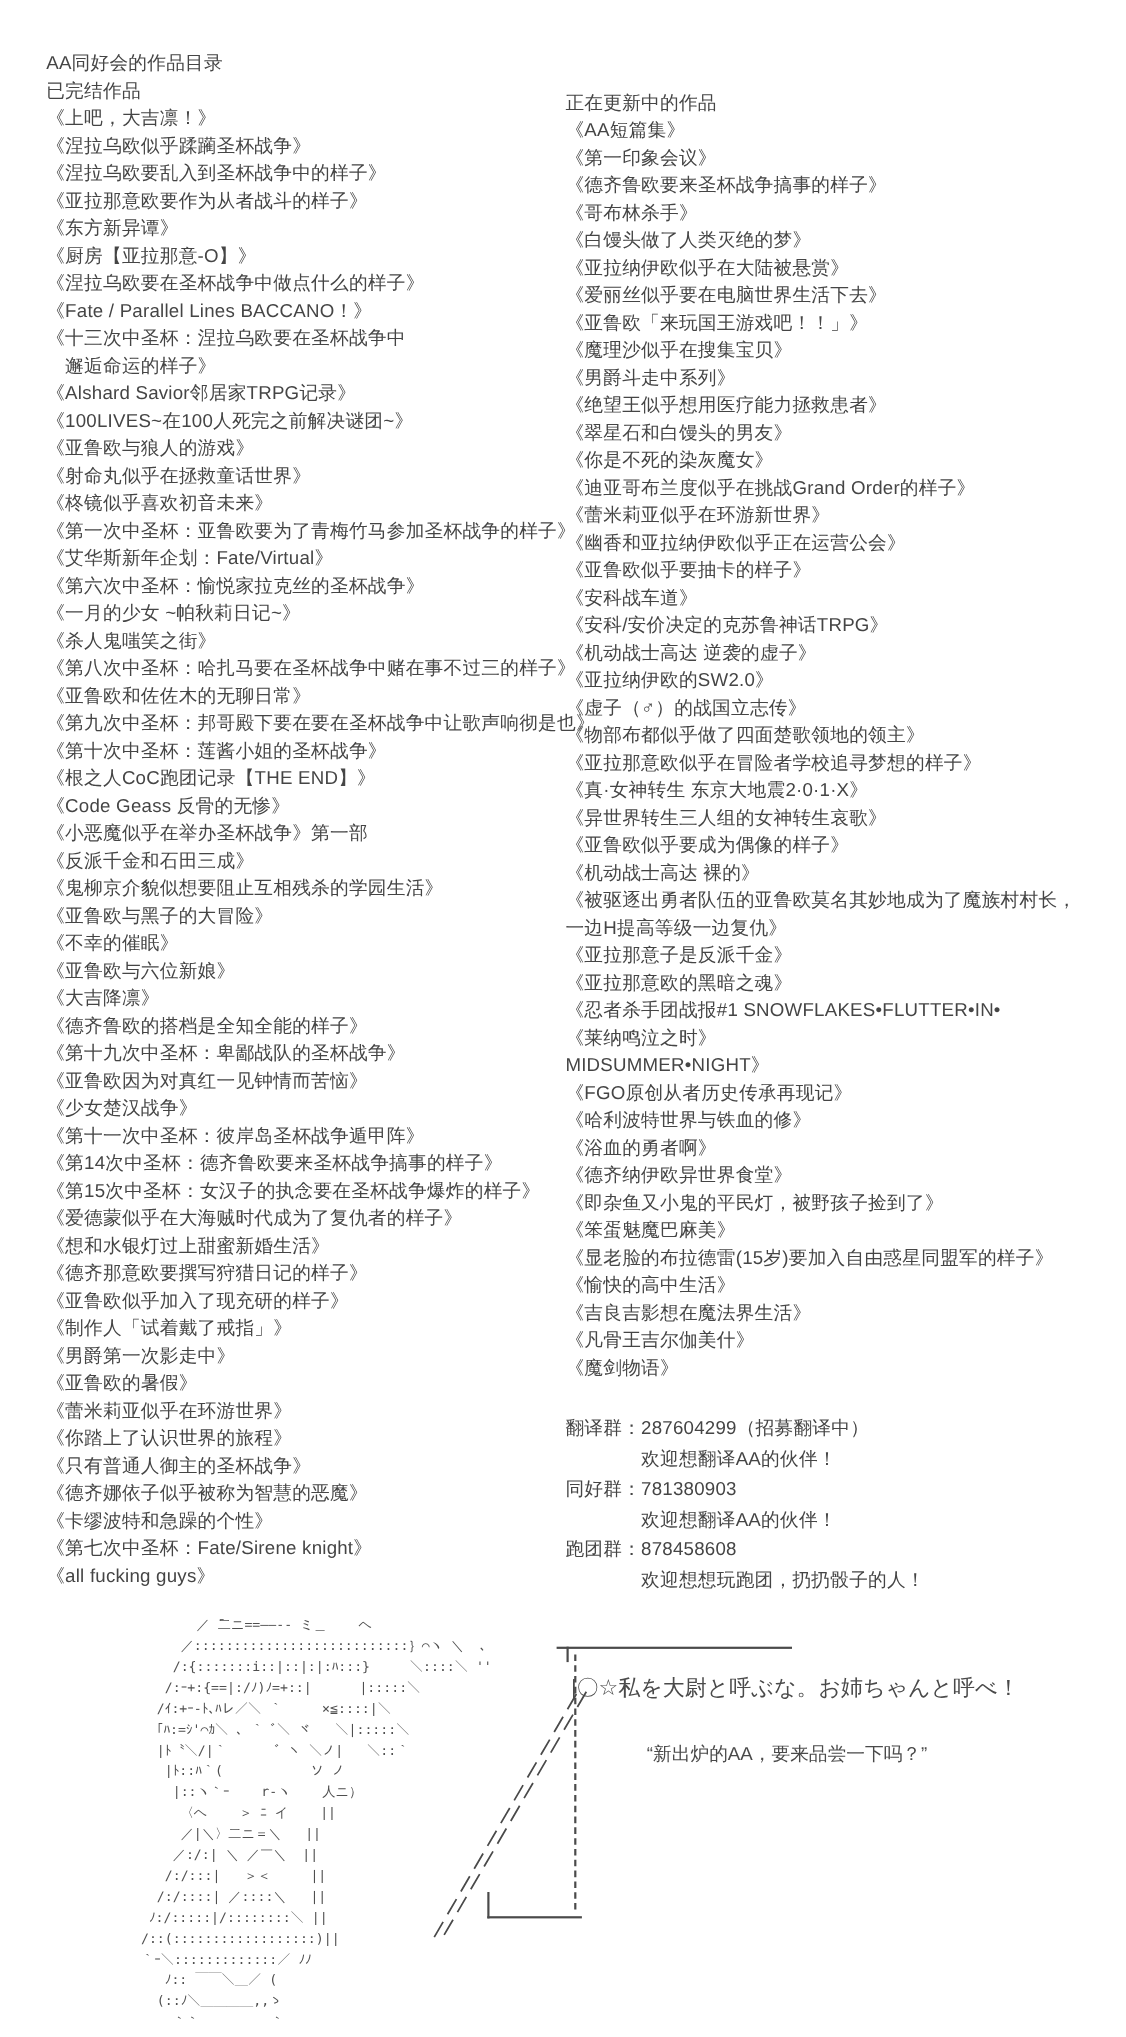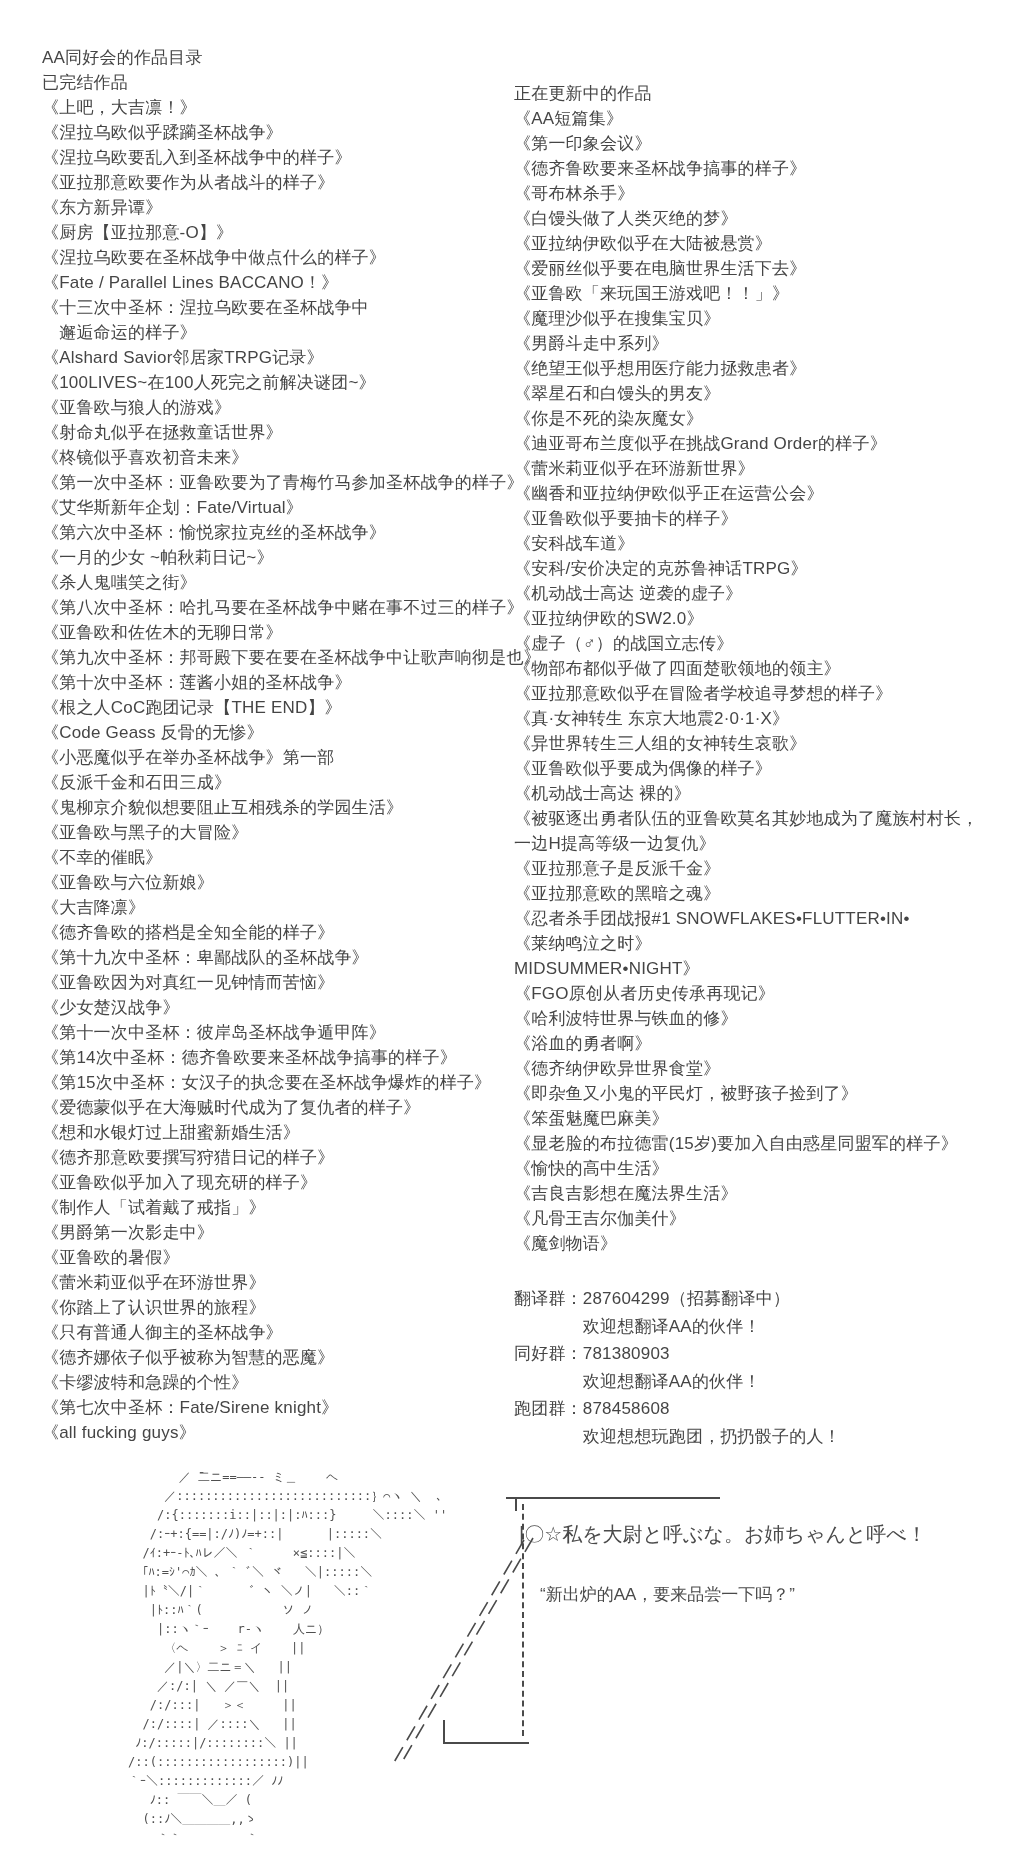--- a/index.html
+++ b/index.html
@@ -21,21 +21,21 @@
     position:absolute;left:92px;top:1468px;margin:0;
     font-family:"DejaVu Sans Mono",monospace;font-size:12px;line-height:19px;
     color:#4f4f4f;white-space:pre;
   }
   .sign-top{position:absolute;left:506px;top:1497px;width:214px;height:0;border-top:2px solid #4a4a4a;}
   .sign-top-stub{position:absolute;left:515px;top:1497px;width:0;height:14px;border-left:2px solid #4a4a4a;}
   .sign-dash{position:absolute;left:522px;top:1504px;width:0;height:232px;border-left:2px dashed #4a4a4a;}
   .sign-bottom{position:absolute;left:443px;top:1720px;width:84px;height:22px;border-left:2px solid #4a4a4a;border-bottom:2px solid #4a4a4a;}
   .pole{position:absolute;left:388px;top:1530px;}
   .speech-jp{position:absolute;left:519px;top:1521px;font-size:20px;white-space:pre;color:#4a4a4a;}
-  .speech-cn{position:absolute;left:540px;top:1583px;font-size:17px;white-space:pre;color:#4a4a4a;}
+  .speech-cn{position:absolute;left:588px;top:1583px;font-size:17px;white-space:pre;color:#4a4a4a;}
 </style>
 </head>
 <body>
 
 <div>
 
   <div class="col col-left">
     <div class="line">AA同好会的作品目录</div>
     <div class="line">已完结作品</div>
     <div>

